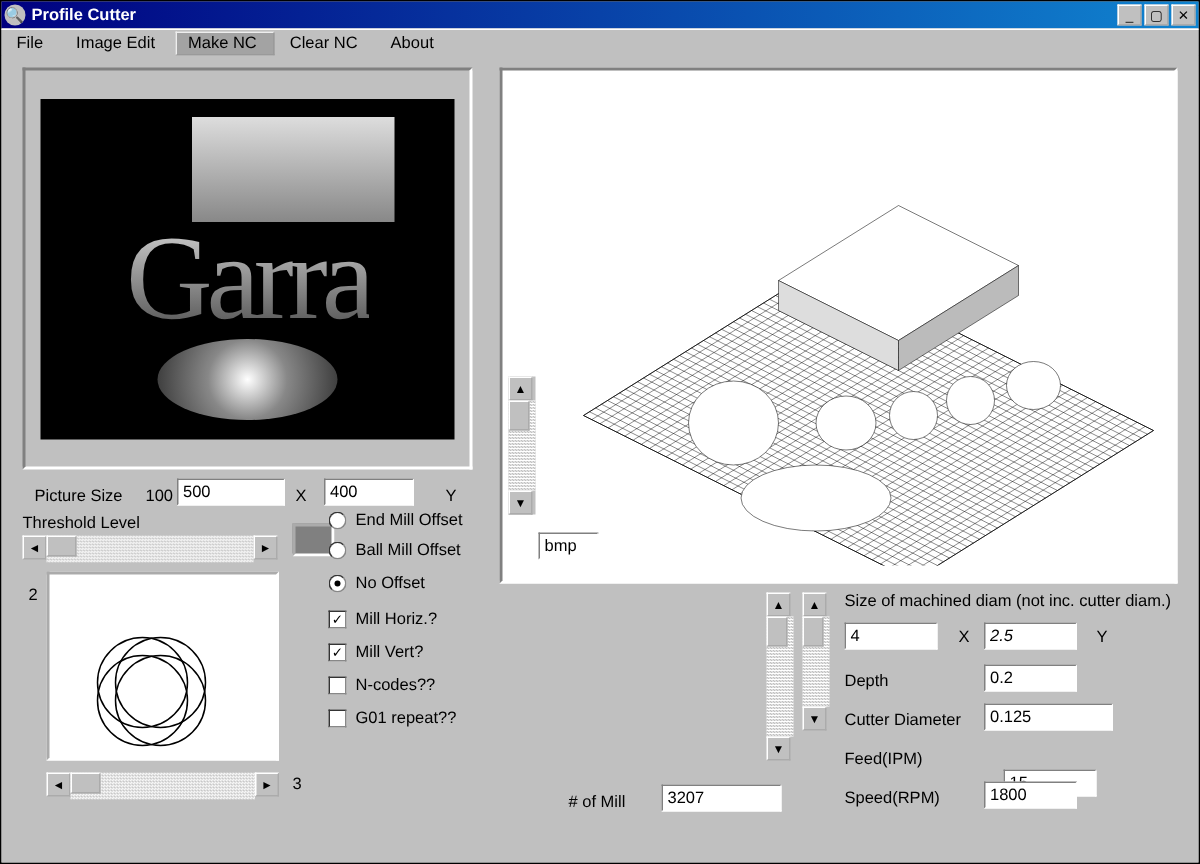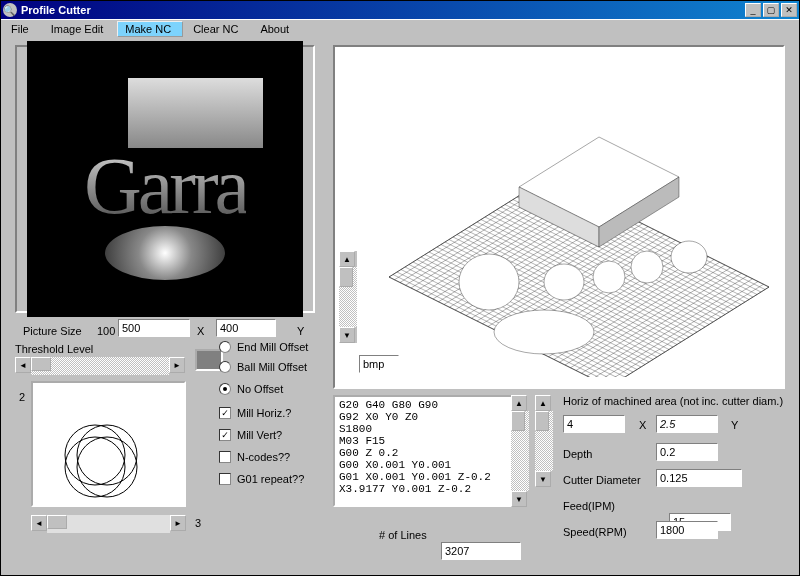--- a/index.html
+++ b/index.html
@@ -5,25 +5,25 @@
   * { box-sizing: border-box; }
   body { margin: 0; font-family: "MS Sans Serif", Arial, sans-serif; font-size: 11px; background: #c0c0c0; overflow: hidden; }
   .window { width: 800px; height: 576px; display: flex; flex-direction: column; border: 1px solid #000; }
   .titlebar { background: linear-gradient(to right, #000080, #1084d0); color: #fff; height: 18px; display: flex; align-items: center; padding: 0 2px; font-weight: bold; }
   .titlebar .icon { width: 14px; height: 14px; background: #c0c0c0; border-radius: 50%; margin-right: 4px; display: flex; align-items: center; justify-content: center; font-size: 10px; color:#000;}
   .titlebar .title { flex: 1; }
   .titlebar .buttons { display: flex; gap: 2px; }
   .titlebar button { width: 16px; height: 14px; background: #c0c0c0; border: 1px outset #fff; font-family: inherit; font-size: 9px; display: flex; align-items: center; justify-content: center; line-height: 1; padding:0; cursor: pointer; }
   .menubar { background: #c0c0c0; height: 18px; display: flex; align-items: center; padding: 0 2px; gap: 2px; border-top: 1px solid #ffffff; }
   .menubar .item { padding: 2px 12px 2px 8px; cursor: pointer; }
-  .menubar .item.highlight { background: #7dd3fc; border: 1px outset #eee; padding: 1px 11px 1px 7px; }
+  .menubar .item.highlight { background: #a3a3a3; border: 1px outset #eee; padding: 1px 11px 1px 7px; }
   .content { flex: 1; background: #c0c0c0; position: relative; padding: 4px; }
   .panel { position: absolute; border: 2px solid #fff; border-top-color:#808080; border-left-color:#808080; background: #c0c0c0; }
   .preview { left: 14px; top: 8px; width: 300px; height: 268px; display:flex; align-items:center; justify-content:center; }
-  .preview-inner { width: 276px; height: 276px; background: #000; display: flex; flex-direction: column; align-items: center; justify-content: center; }
+  .preview-inner { width: 276px; height: 227px; background: #000; display: flex; flex-direction: column; align-items: center; justify-content: center; }
   .preview-inner .strip { width: 135px; height: 70px; background: linear-gradient(to bottom,#ddd,#888); margin-left:60px; margin-bottom:4px;}
   .preview-inner .word { font-family: Georgia, serif; font-size: 80px; color:#888; line-height: 0.85; letter-spacing:-4px; background: linear-gradient(to bottom,#ccc,#555); -webkit-text-fill-color: transparent; -webkit-background-clip:text; background-clip:text;}
   .preview-inner .blob { width:120px; height:54px; border-radius:50%; background: radial-gradient(circle at 50% 50%, #fff 0%, #888 40%, #333 100%); margin-top:6px;}
   .render { left: 332px; top: 8px; width: 452px; height: 344px; background:#fff; display:flex; align-items:center; justify-content:center;}
   .render svg { width: 430px; height: 320px; }
   .scrollbar-h { position: absolute; height: 18px; background: #c0c0c0; display: flex; }
   .scrollbar-v { position: absolute; width: 18px; background: #c0c0c0; display: flex; flex-direction: column; }
   .sb-btn { width: 16px; height: 16px; background: #c0c0c0; border: 1px outset #fff; display:flex;align-items:center;justify-content:center;font-size:8px;}
   .sb-track { flex:1; background: repeating-conic-gradient(#c0c0c0 0% 25%, #fff 0% 50%) 50% / 2px 2px; position:relative;}
   .sb-thumb { position:absolute; background:#c0c0c0; border:1px outset #fff;}
@@ -268,47 +268,39 @@
     </div>
     <div class="scrollbar-h" style="left:30px; top:478px; width:155px;">
       <div class="sb-btn">◄</div>
       <div class="sb-track">
           <div class="sb-thumb" style="left:0;top:0;width:20px;height:14px;"></div>
         </div>
       <div class="sb-btn">►</div>
     </div>
     <span class="label" style="left:194px; top:480px;">3</span>
 
-    <div class="textarea" style="left:332px; top:358px; width:194px; height:112px;" id="gcode">G20 G40 G80 G90
-G92 X0 Y0 Z0
-S1800
-M03 F15
-G00 Z 0.2
-G00 X0.001 Y0.001
-G01 X0.001 Y0.001 Z-0.2
-X3.9177 Y0.001 Z-0.2</div>
     <div class="scrollbar-v" style="left:510px; top:358px; height:112px;">
       <div class="sb-btn">▲</div>
       <div class="sb-track">
           <div class="sb-thumb" style="left:0;top:0;width:14px;height:20px;"></div>
         </div>
       <div class="sb-btn">▼</div>
     </div>
     <div class="scrollbar-v" style="left:534px; top:358px; height:92px;">
       <div class="sb-btn">▲</div>
       <div class="sb-track">
           <div class="sb-thumb" style="left:0;top:0;width:14px;height:20px;"></div>
         </div>
       <div class="sb-btn">▼</div>
     </div>
 
-    <span class="field-label" style="left:378px; top:492px;"># of Lines</span>
-    <input class="input" style="left: 440px; top: 505px; width: 80px;" value="3207">
-
-    <span class="field-label" style="left:562px; top:358px;">Horiz of machined area (not inc. cutter diam.)</span>
+    <span class="field-label" style="left:378px; top:492px;"># of Mill</span>
+    <input class="input" style="left: 440px; top: 486px; width: 80px;" value="3207">
+
+    <span class="field-label" style="left:562px; top:358px;">Size of machined diam (not inc. cutter diam.)</span>
     <input class="input" style="left: 562px; top: 378px; width: 62px;" value="4">
     <span class="field-label" style="left:638px; top:382px;">X</span>
     <input class="input" style="left: 655px; top: 378px; width: 62px; font-style: italic;" value="2.5">
     <span class="field-label" style="left:730px; top:382px;">Y</span>
 
     <span class="field-label" style="left:562px; top:411px;">Depth</span>
     <input class="input" style="left: 655px; top: 406px; width: 62px;" value="0.2">
 
     <span class="field-label" style="left:562px; top:437px;">Cutter Diameter</span>
     <input class="input" style="left: 655px; top: 432px; width: 86px;" value="0.125">

